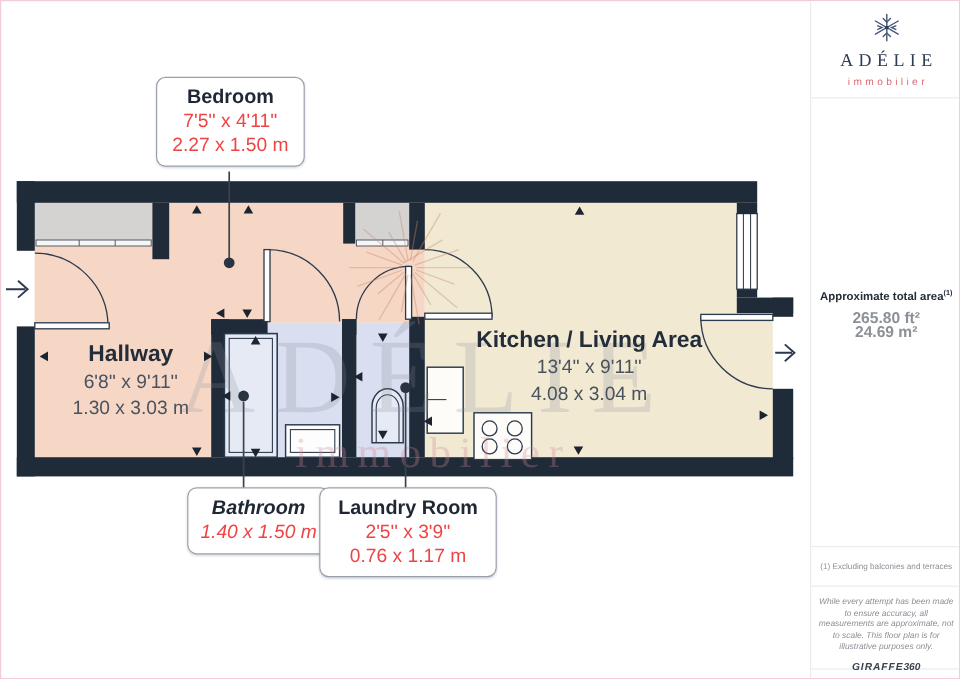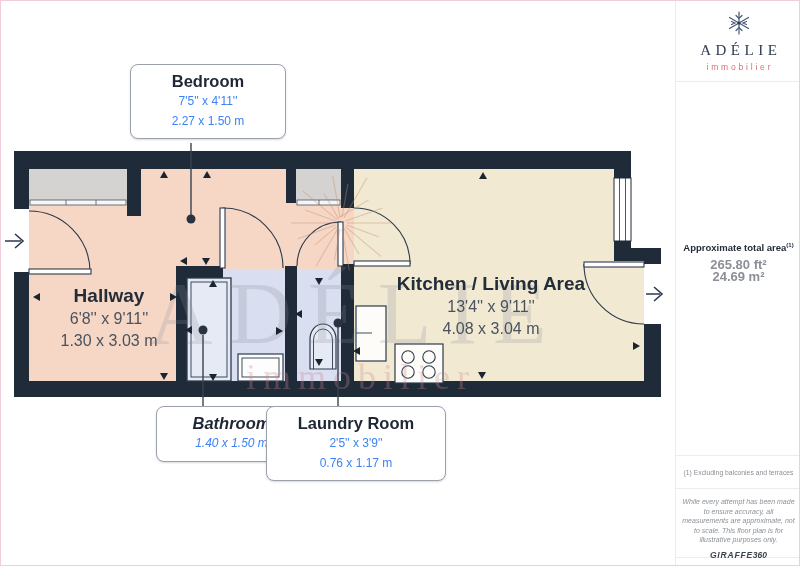--- a/index.html
+++ b/index.html
@@ -9,24 +9,24 @@
     font-family:"Liberation Sans", sans-serif;
   }
   .plan-svg{position:absolute;left:0;top:0;z-index:1;}
   
   .room-label{position:absolute;text-align:center;z-index:2;pointer-events:none;}
   .room-label .t{font-size:19px;font-weight:700;color:#232d3a;line-height:24px;}
   .room-label .d{font-size:16px;color:#49525e;line-height:22px;}
   
   .callout{
     position:absolute;background:#fff;border:1.5px solid #9ba1ab;border-radius:8px;
-    text-align:center;padding:6px 18px 7px;box-shadow:0 1px 2px rgba(30,40,60,.18);z-index:3;
+    text-align:center;padding:6px 2px 7px;box-shadow:0 1px 2px rgba(30,40,60,.18);z-index:3;
   }
   .callout .t{font-size:16.5px;font-weight:700;color:#1e2733;line-height:21px;}
-  .callout .d{font-size:12px;color:#3b82f6;line-height:19.5px;}
+  .callout .d{font-size:16px;color:#ef4444;line-height:19.5px;}
   
   .sidebar{position:absolute;left:674px;top:0;width:125px;height:566px;border-left:1px solid #ececec;z-index:4;background:#fff;}
   .logo-block{position:absolute;top:0;left:0;width:100%;height:80px;border-bottom:1px solid #ececec;text-align:center;}
   .logo-block .snow{margin-top:9px;}
   .brand{font-family:"Liberation Serif", serif;font-size:15px;letter-spacing:4.5px;color:#2e3d55;margin-top:2px;text-indent:4.5px;}
   .tagline{font-size:8.5px;letter-spacing:2.8px;color:#dd6b76;margin-top:3px;text-indent:2.8px;}
   .area-block{position:absolute;top:241px;left:0;width:100%;text-align:center;}
   .area-label{font-size:9.5px;font-weight:700;color:#232d3a;}
   .area-label sup{font-size:6px;}
   .area-val{font-size:13px;color:#8b9096;line-height:12px;font-weight:bold;}

